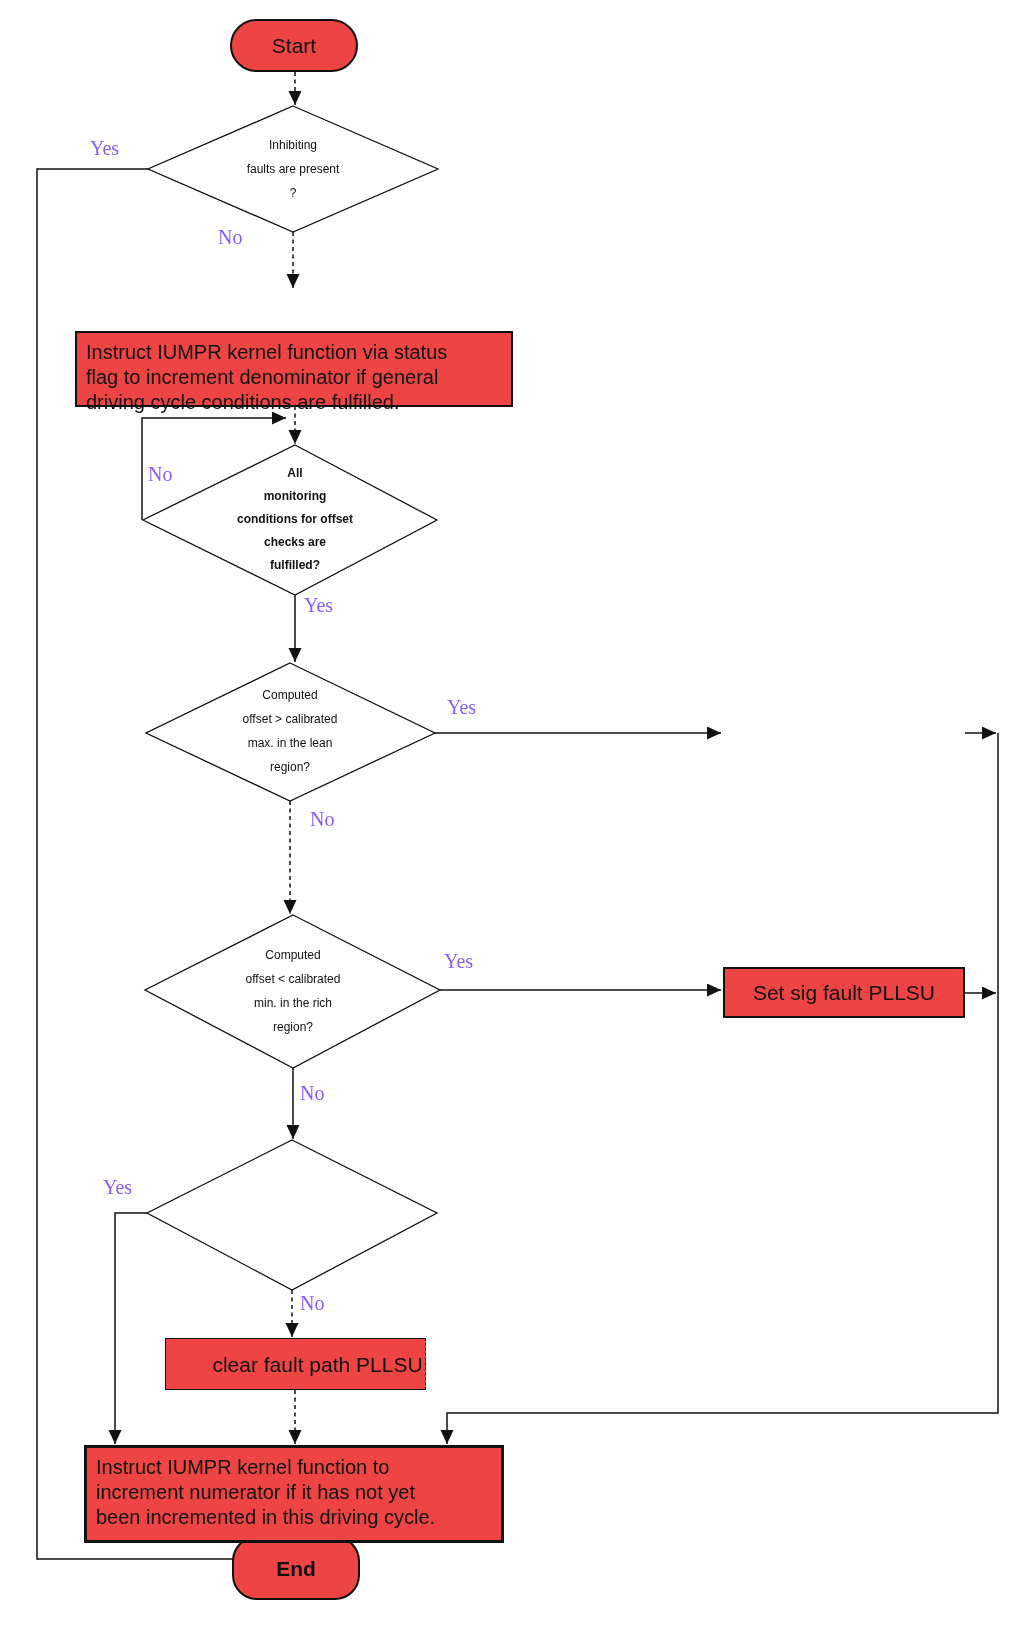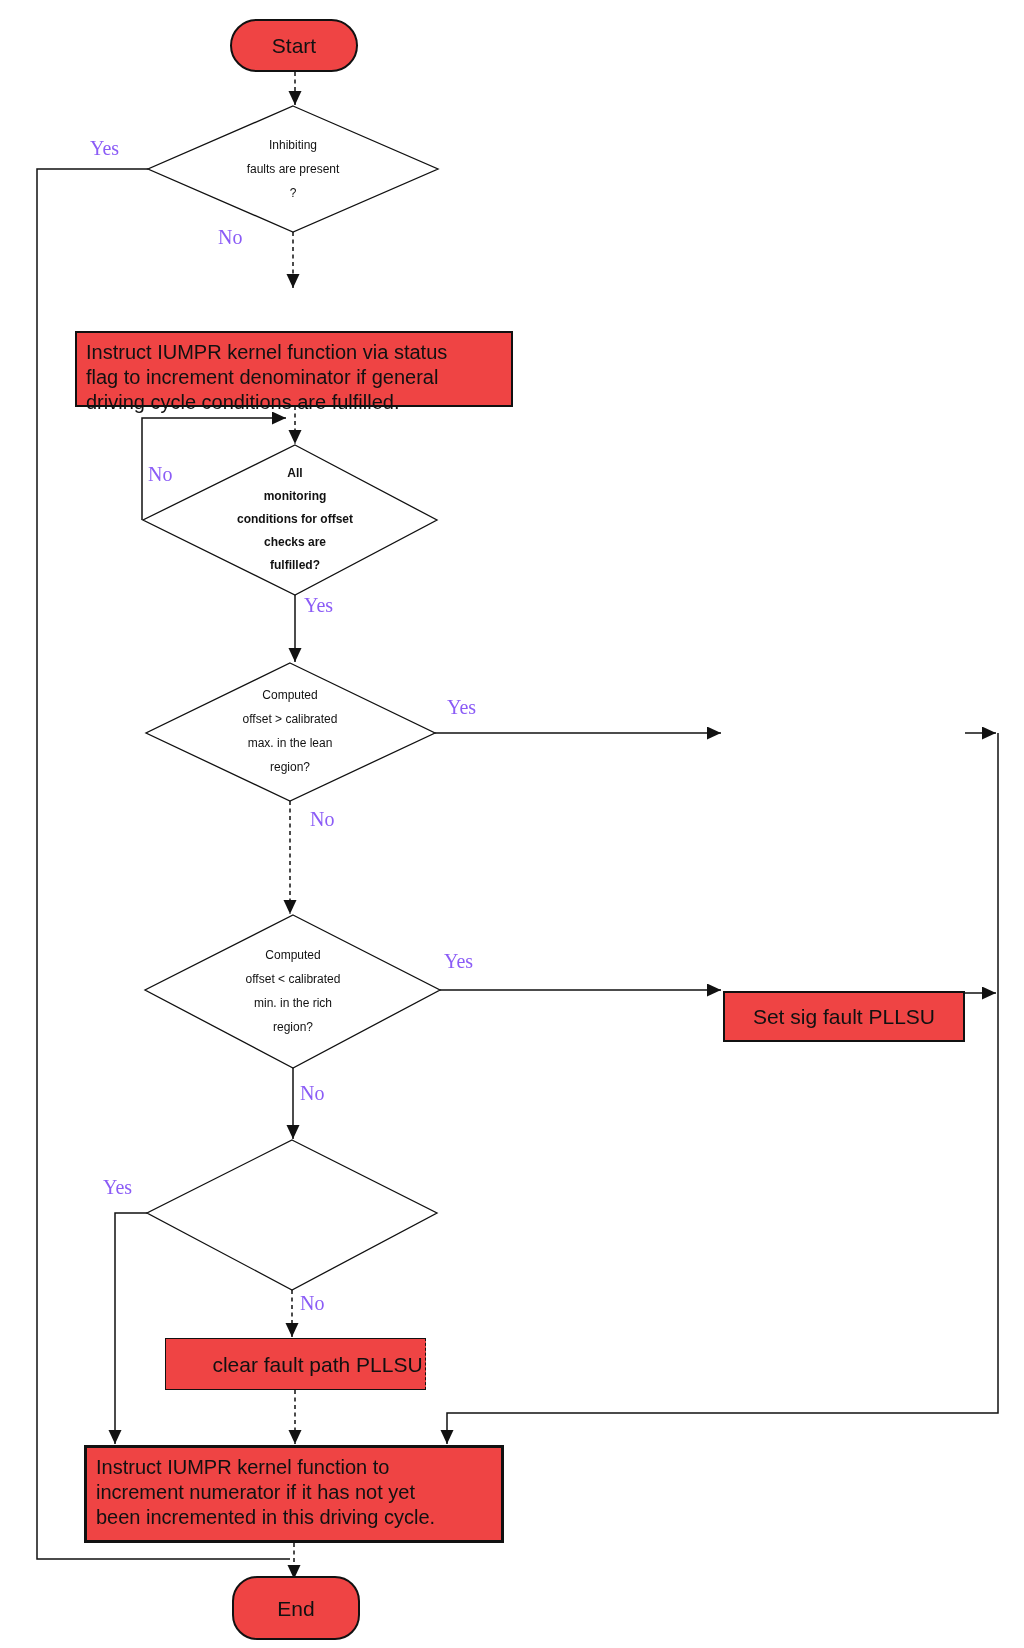--- a/index.html
+++ b/index.html
@@ -98,28 +98,28 @@
       <polygon points="293,106 438,169 293,232 148,169"></polygon>
       <polygon points="295,445 437,520 295,595 143,520"></polygon>
       <polygon points="290,663 435,733 290,801 146,733"></polygon>
       <polygon points="293,915 440,990 293,1068 145,990"></polygon>
       <polygon points="292,1140 437,1213 292,1290 147,1213"></polygon>
     </g>
   </svg>
 
   <div class="node terminator" style="left:230px;top:19px;width:128px;height:53px;">Start</div>
 
-  <div class="node terminator" style="left:232px;top:1576px;width:128px;height:64px;border-radius:25px;">End</div>
+  <div class="node terminator" style="left:232px;top:1536px;width:128px;height:64px;border-radius:25px;font-weight:bold;">End</div>
 
   <div class="node process left-text" style="left:75px;top:295px;width:438px;height:76px;margin-top:36px;">Instruct IUMPR kernel function via status
 flag to increment denominator if general
 driving cycle conditions are fulfilled.</div>
 
 
-  <div class="node process center-text" style="left:723px;top:967px;width:242px;height:51px;margin-top:24px;">Set sig fault PLLSU</div>
+  <div class="node process center-text" style="left:723px;top:967px;width:242px;height:51px;">Set sig fault PLLSU</div>
 
   <div class="node process center-text thin dashed-right" style="left:165px;top:1338px;width:261px;height:52px;font-size:21px;">clear fault path PLLSU</div>
 
   <div class="node process left-text thick" style="left:84px;top:1445px;width:420px;height:98px;">Instruct IUMPR kernel function to
 increment numerator if it has not yet
 been incremented in this driving cycle.</div>
 
   <div class="diamond-text" style="left:293px;top:169px;width:270px;">Inhibiting
 faults are present
 ?</div>

